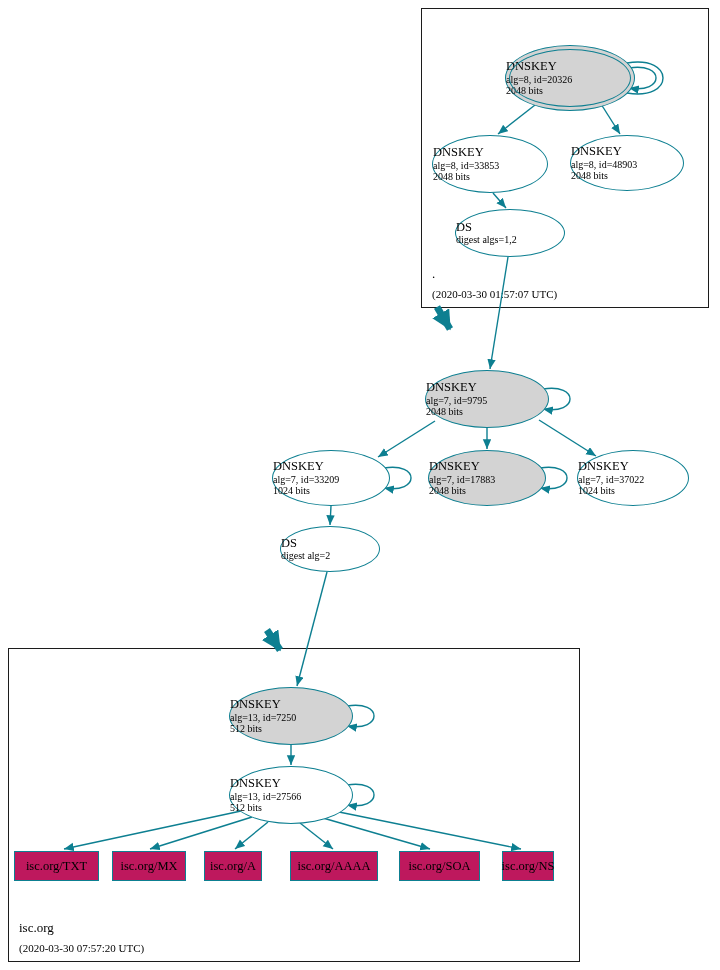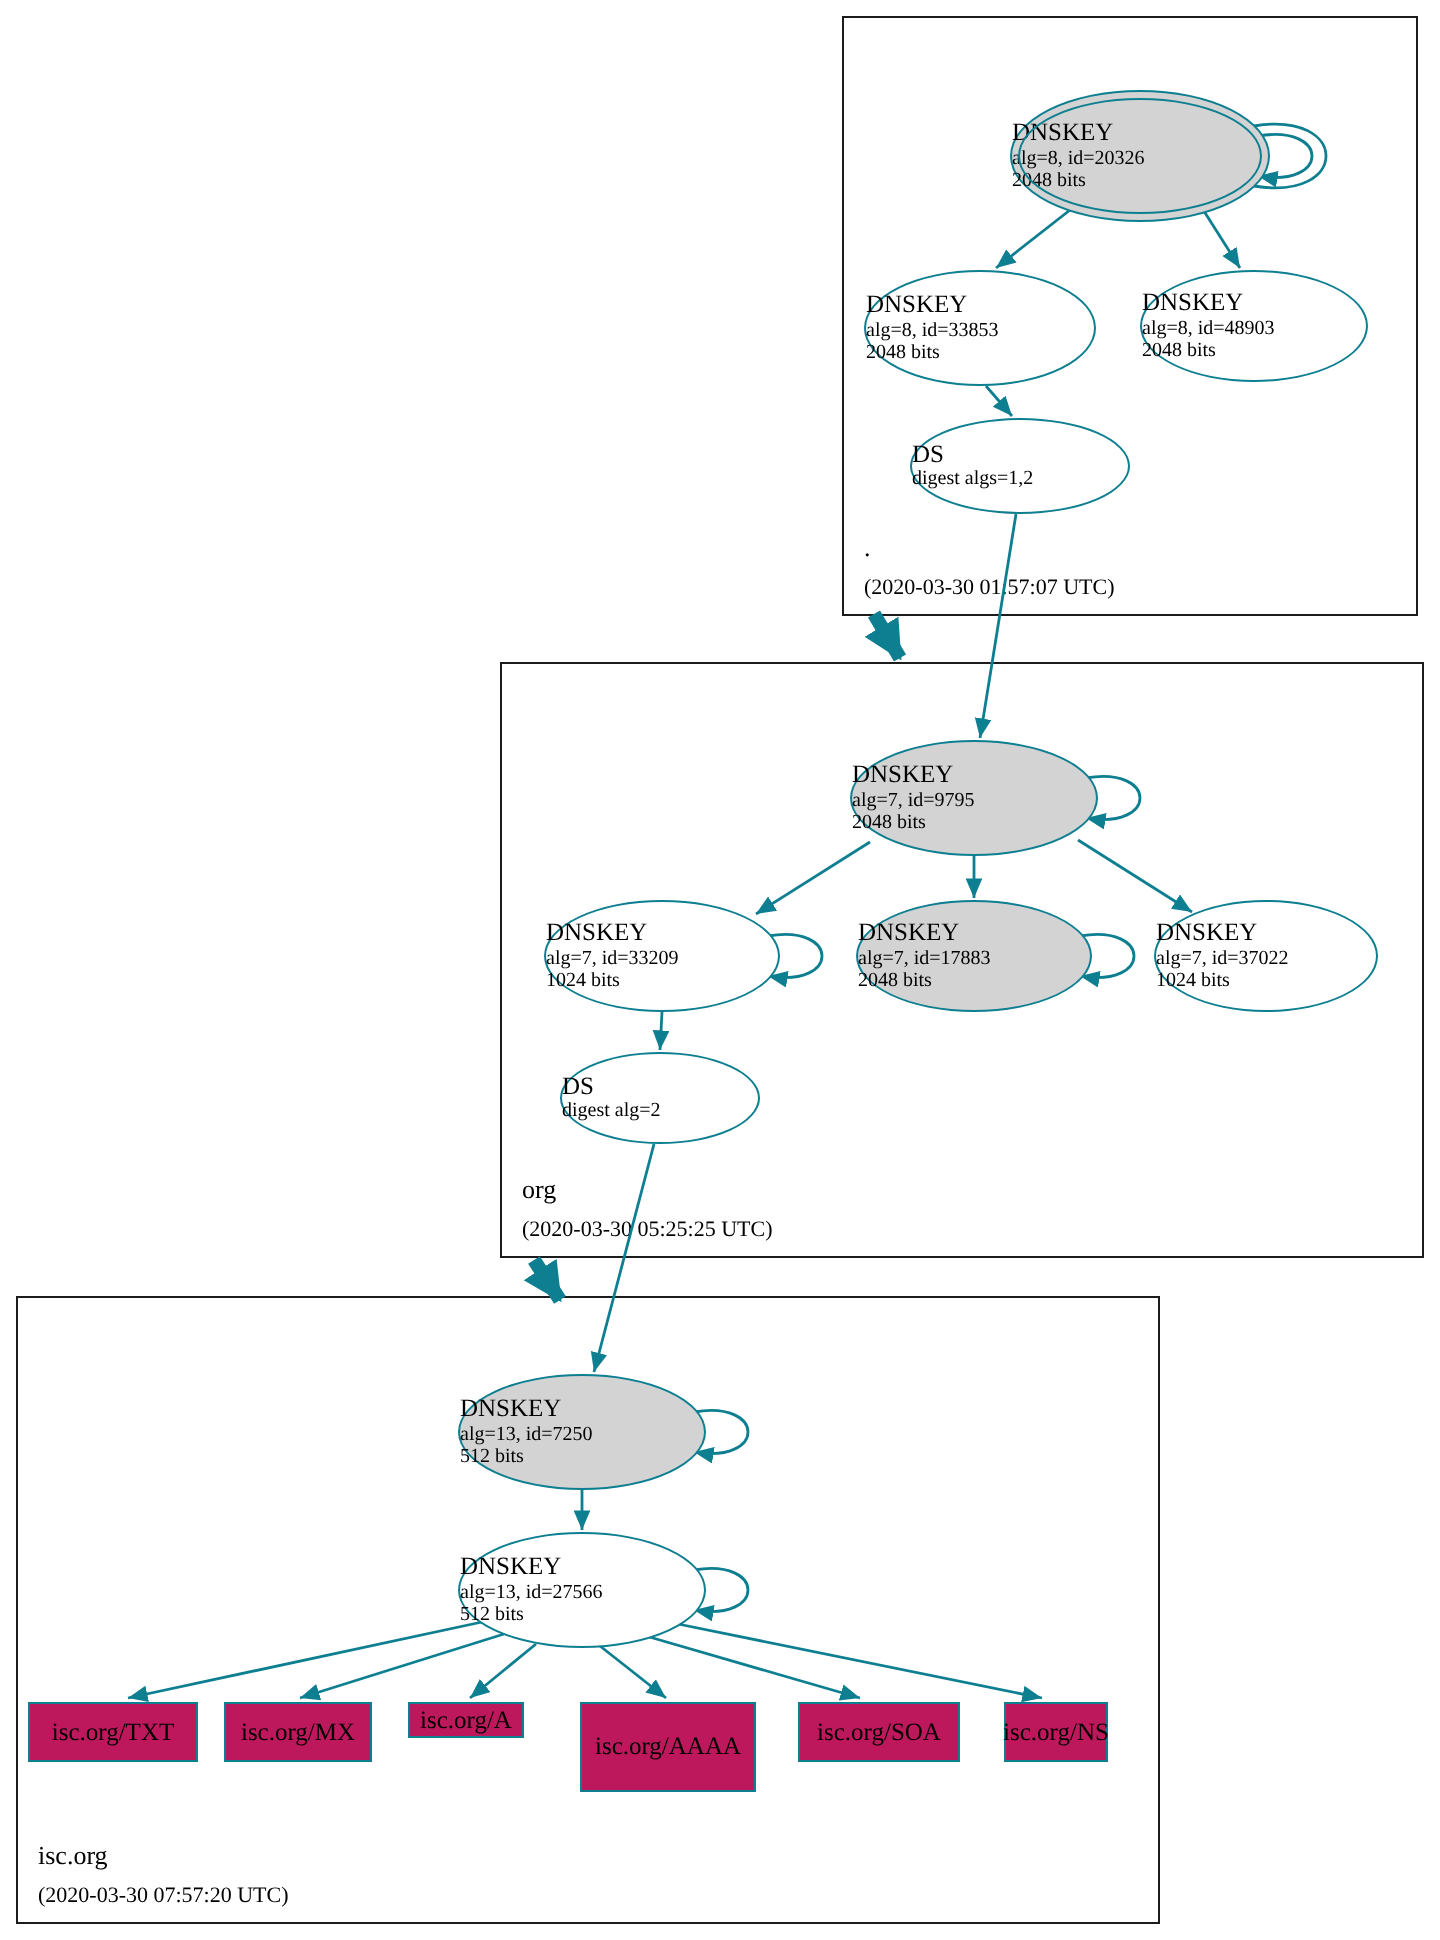--- a/index.html
+++ b/index.html
@@ -29,24 +29,20 @@
            border:1.4px solid var(--teal); background:#be185d; font-size:12.5px; }
 </style>
 </head>
 <body>
 
 <div class="canvas">
 
   <div class="zone" style="left:421px; top:8px; width:288px; height:300px;">
     <div class="zone-name">.</div>
     <div class="zone-ts">(2020-03-30 01:57:07 UTC)</div>
-  </div>
-  <div class="zone" style="left:250px; top:331px; width:462px; height:298px;">
-    <div class="zone-name">org</div>
-    <div class="zone-ts">(2020-03-30 05:25:25 UTC)</div>
   </div>
   <div class="zone" style="left:8px; top:648px; width:572px; height:314px;">
     <div class="zone-name">isc.org</div>
     <div class="zone-ts">(2020-03-30 07:57:20 UTC)</div>
   </div>
 
   <svg class="edges" width="720" height="970">
     <defs>
       <marker id="arr" markerWidth="8" markerHeight="8" refX="7" refY="3" orient="auto">
         <path d="M0,0 L7,3 L0,6 z" class="arrowhead"></path>
@@ -136,18 +132,18 @@
     <div class="nd">512 bits</div>
   </div>
   <div class="node" style="left:229px; top:766px; width:124px; height:58px;">
     <div class="nt">DNSKEY</div>
     <div class="nd">alg=13, id=27566</div>
     <div class="nd">512 bits</div>
   </div>
 
   <div class="rrbox" style="left:14px;  top:851px; width:85px; height:30px;">isc.org/TXT</div>
   <div class="rrbox" style="left:112px; top:851px; width:74px; height:30px;">isc.org/MX</div>
-  <div class="rrbox" style="left:204px; top:851px; width:58px; height:18px;">isc.org/A</div>
-  <div class="rrbox" style="left:290px; top:851px; width:88px; height:45px;">isc.org/AAAA</div>
+  <div class="rrbox" style="left:204px; top:851px; width:58px; height:30px;">isc.org/A</div>
+  <div class="rrbox" style="left:290px; top:851px; width:88px; height:30px;">isc.org/AAAA</div>
   <div class="rrbox" style="left:399px; top:851px; width:81px; height:30px;">isc.org/SOA</div>
   <div class="rrbox" style="left:502px; top:851px; width:52px; height:30px;">isc.org/NS</div>
 
 </div>
 
 </body></html>

